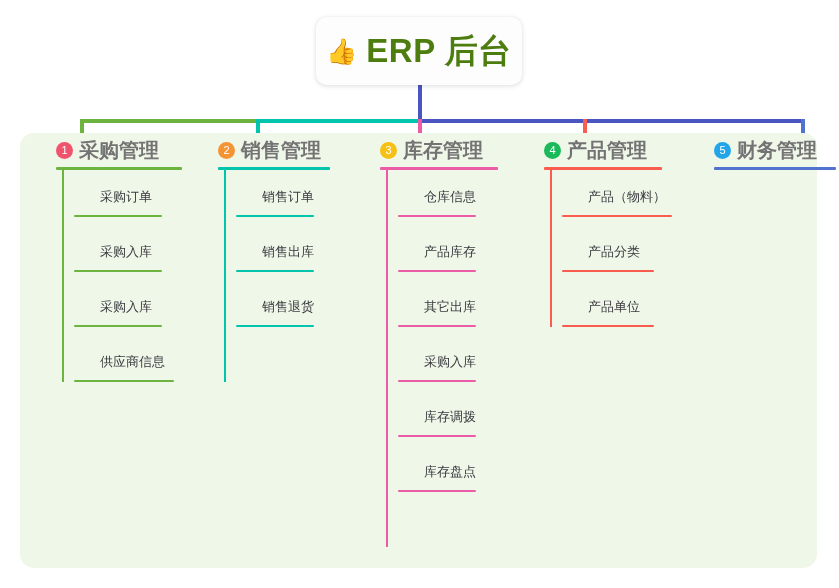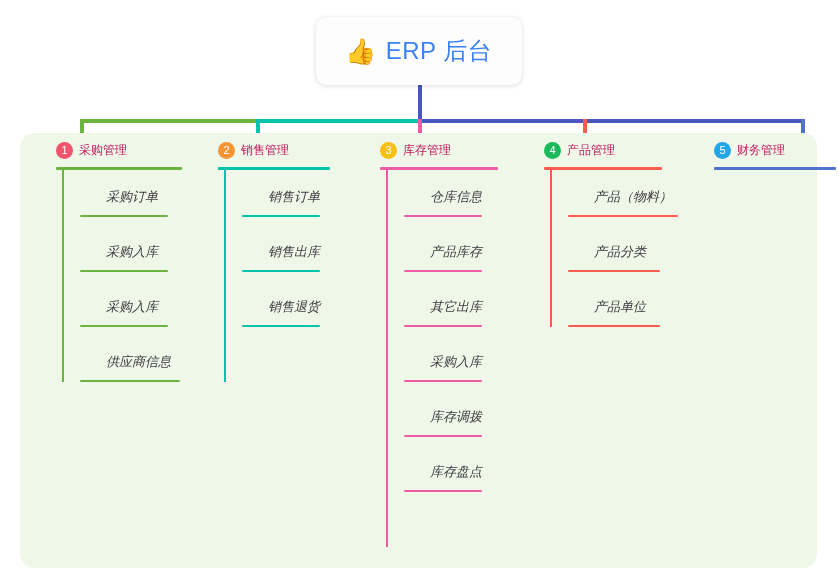--- a/index.html
+++ b/index.html
@@ -38,24 +38,25 @@
     justify-content: center;
     gap: 9px;
     box-sizing: border-box;
   }
   .root-emoji {
     font-size: 25px;
     line-height: 1;
     display: block;
   }
   .root-title {
-    font-size: 24px;
-    color: #3b82f6;
+    font-size: 33px;
+    color: #4d7c0f;
     letter-spacing: 0.5px;
     white-space: nowrap;
+    font-weight: bold;
   }
 
   
   #connectors {
     position: absolute;
     left: 0; top: 0;
     width: 839px;
     height: 588px;
     pointer-events: none;
   }
@@ -98,45 +99,45 @@
     border-radius: 50%;
     color: #ffffff;
     font-size: 11px;
     line-height: 17px;
     text-align: center;
     font-weight: normal;
     flex: none;
     display: block;
   }
   .col-title {
-    font-size: 12px;
-    color: #be185d;
+    font-size: 20px;
+    color: #737373;
     white-space: nowrap;
+    font-weight: bold;
   }
   .col-rule {
     height: 3px;
     border-radius: 1px;
     margin-left: 18px;
   }
   .col-body {
     position: relative;
     margin-left: 24px;
     padding-top: 0;
   }
   .spine {
     position: absolute;
     left: 0;
     top: 0;
     width: 2px;
   }
   .leaf {
     position: relative;
     height: 55px;
-    margin-left: 18px;
-    font-style: italic;
+    margin-left: 12px;
   }
   .leaf-label {
     position: absolute;
     left: 26px;
     top: 18px;
     font-size: 13px;
     color: #3a3a3f;
     white-space: nowrap;
   }
   .leaf-rule {

